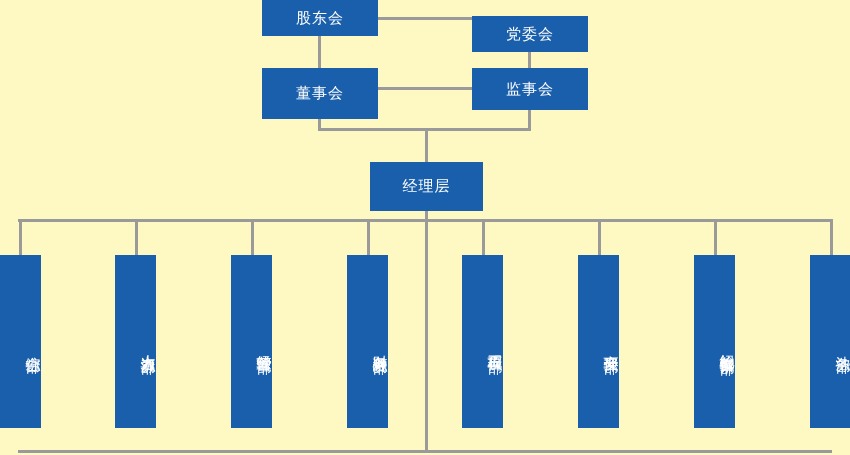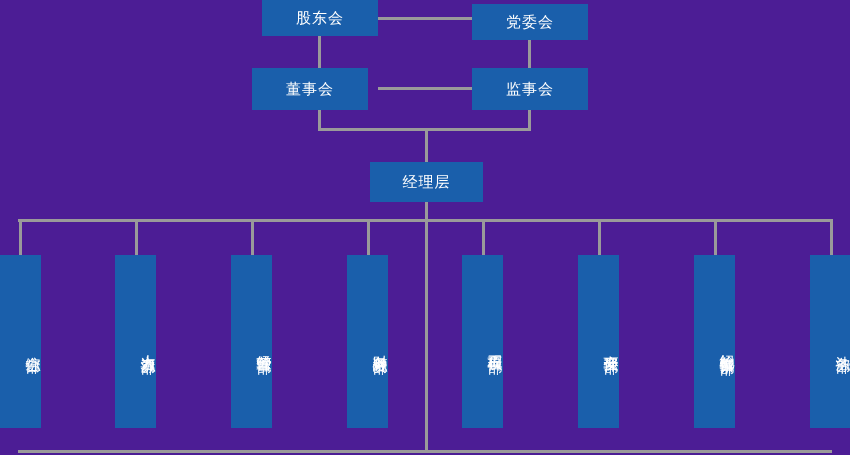--- a/index.html
+++ b/index.html
@@ -4,21 +4,21 @@
 <style>
   html, body {
     margin: 0;
     padding: 0;
     background: #ffffff;
   }
   #chart {
     position: relative;
     width: 850px;
     height: 455px;
-    background: #4c1d95;
+    background: #fef9c3;
     font-family: "DejaVu Sans", "Liberation Sans", sans-serif;
     overflow: hidden;
   }
   .node {
     position: absolute;
     background: #1A5FAB;
     color: #ffffff;
     box-sizing: border-box;
     display: flex;
     align-items: center;
@@ -53,45 +53,45 @@
 </style>
 </head>
 <body>
 
 <div id="chart">
 
   <div class="node node-top" style="left:262px; top:0px; width:116px; height:36px;">
     <span>股东会</span>
   </div>
 
-  <div class="node node-top" style="left:472px; top:4px; width:116px; height:36px;">
+  <div class="node node-top" style="left:472px; top:16px; width:116px; height:36px;">
     <span>党委会</span>
   </div>
 
   <div class="conn conn-h" style="left:378px; top:17px; width:94px;"></div>
 
-  <div class="node node-top" style="left:252px; top:68px; width:116px; height:42px;">
+  <div class="node node-top" style="left:262px; top:68px; width:116px; height:51px;">
     <span>董事会</span>
   </div>
 
   <div class="node node-top" style="left:472px; top:68px; width:116px; height:42px;font-family:Liberation Mono, monospace;">
     <span>监事会</span>
   </div>
 
   <div class="conn conn-v" style="left:318px; top:36px; height:32px;"></div>
   <div class="conn conn-v" style="left:528px; top:36px; height:32px;"></div>
 
   <div class="conn conn-h" style="left:378px; top:87px; width:94px;"></div>
 
   <div class="conn conn-v" style="left:318px; top:110px; height:21px;"></div>
   <div class="conn conn-v" style="left:528px; top:110px; height:21px;"></div>
   <div class="conn conn-h" style="left:318px; top:128px; width:213px;"></div>
   <div class="conn conn-v" style="left:425px; top:128px; height:34px;"></div>
 
-  <div class="node node-top" style="left:370px; top:162px; width:113px; height:40px;">
+  <div class="node node-top" style="left:370px; top:162px; width:113px; height:49px;">
     <span>经理层</span>
   </div>
 
   <div class="conn conn-v" style="left:425px; top:202px; height:249px;"></div>
   <div class="conn conn-h" style="left:18px; top:219px; width:814px;"></div>
 
   <div class="conn conn-v" style="left:19px; top:219px; height:36px;"></div>
   <div class="conn conn-v" style="left:135px; top:219px; height:36px;"></div>
   <div class="conn conn-v" style="left:251px; top:219px; height:36px;"></div>
   <div class="conn conn-v" style="left:367px; top:219px; height:36px;"></div>

